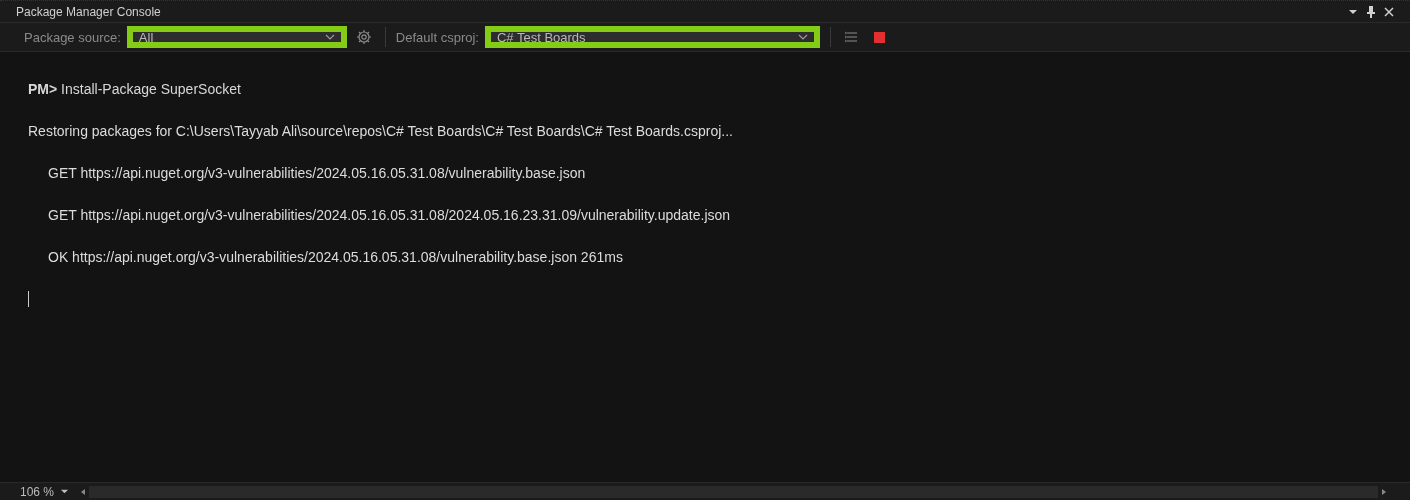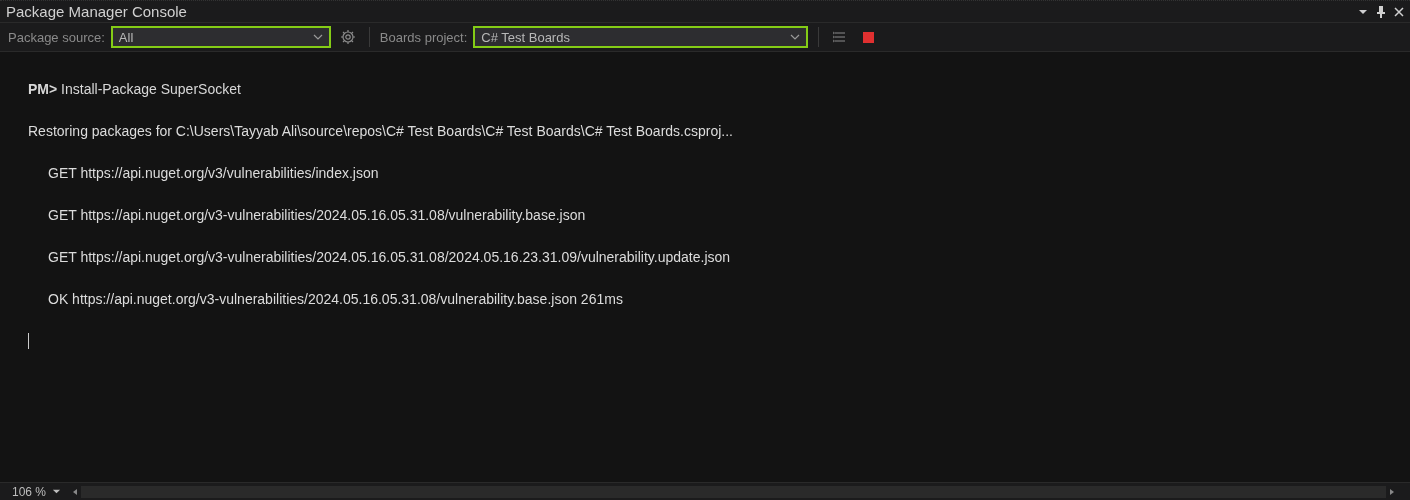--- a/index.html
+++ b/index.html
@@ -13,23 +13,23 @@
       overflow: hidden;
       display: flex;
       flex-direction: column;
     }
     .titlebar {
       background: #1b1b1c;
       border-top: 1px dotted #333;
       height: 22px;
       display: flex;
       align-items: center;
-      padding: 0 6px;
+      padding: 0 16px;
       color: #d0d0d0;
-      font-size: 15px;
+      font-size: 12px;
       position: relative;
     }
     .titlebar .dots-bg {
       position: absolute;
       top: 2px; left: 0; right: 0; height: 3px;
       background-image: radial-gradient(circle, #3a3a3a 0.6px, transparent 0.7px);
       background-size: 4px 4px;
       opacity: .6;
     }
     .titlebar-title { position: relative; z-index: 1; }
@@ -41,29 +41,29 @@
       position: relative; z-index:1;
     }
     .titlebar-right svg { fill: #d0d0d0; }
     .toolbar {
       background: #1b1b1c;
       border-top: 1px solid #2a2a2a;
       border-bottom: 1px solid #2a2a2a;
       height: 30px;
       display: flex;
       align-items: center;
-      padding: 0 8px;
+      padding: 0 24px;
       gap: 6px;
       color: #8c8c8c;
       font-size: 13px;
     }
     .label { color: #8a8a8a; white-space: nowrap; }
     .dropdown {
       background: #2d2d30;
-      border: 2px solid #84cc16;
+      border: 6px solid #84cc16;
       height: 22px;
       display: flex;
       align-items: center;
       padding: 0 6px;
       color: #b8b8b8;
       min-width: 200px;
       position: relative;
     }
     .dd-source { min-width: 220px; }
     .dd-project { min-width: 335px; }
@@ -105,21 +105,21 @@
       margin-left: 24px; margin-top:2px;
     }
     .statusbar {
       height: 18px;
       background: #1b1b1c;
       border-top: 1px solid #2a2a2a;
       display: flex;
       align-items: center;
       font-size: 12px;
       color: #bdbdbd;
-      padding: 0 12px;
+      padding: 0 20px;
     }
     .zoom-caret { margin-left: 6px; }
     .hscroll {
       flex: 1;
       height: 14px;
       margin-left: 8px;
       display: flex;
       align-items: center;
     }
     .hscroll .arrow {
@@ -171,21 +171,21 @@
     </span>
   </div>
   <div class="icon-btn">
     <svg width="16" height="16" viewBox="0 0 16 16">
       <circle cx="8" cy="8" r="2.2" class="gear-path"></circle>
       <circle cx="8" cy="8" r="5" class="gear-path"></circle>
       <path d="M8 1v2M8 13v2M1 8h2M13 8h2M3 3l1.4 1.4M11.6 11.6L13 13M13 3l-1.4 1.4M4.4 11.6L3 13" class="gear-path"></path>
     </svg>
   </div>
   <div class="sep"></div>
-  <span class="label">Boards project:</span>
+  <span class="label">Default csproj:</span>
   <div class="dropdown dd-project">
     <span>C# Test Boards</span>
     <span class="dd-caret">
       <svg width="10" height="10" viewBox="0 0 10 10">
           <path d="M1 3 L5 7 L9 3" fill="none" stroke="#9a9a9a" stroke-width="1.2"></path>
         </svg>
     </span>
   </div>
   <div class="sep"></div>
   <div class="icon-btn">
@@ -195,21 +195,20 @@
     </svg>
   </div>
   <div class="icon-btn">
     <div class="stop-square"></div>
   </div>
 </div>
 
 <div class="console">
 <div class="line"><span class="prompt">PM&gt;</span> <span class="cmd">Install-Package SuperSocket</span></div>
 <div class="line">Restoring packages for C:\Users\Tayyab Ali\source\repos\C# Test Boards\C# Test Boards\C# Test Boards.csproj...</div>
-<div class="line indent">GET https://api.nuget.org/v3/vulnerabilities/index.json</div>
 <div class="line indent">GET https://api.nuget.org/v3-vulnerabilities/2024.05.16.05.31.08/vulnerability.base.json</div>
 <div class="line indent">GET https://api.nuget.org/v3-vulnerabilities/2024.05.16.05.31.08/2024.05.16.23.31.09/vulnerability.update.json</div>
 <div class="line indent">OK https://api.nuget.org/v3-vulnerabilities/2024.05.16.05.31.08/vulnerability.base.json 261ms</div>
 <span class="cursor"></span>
 </div>
 
 <div class="statusbar">
   <span>106 %</span>
   <span class="zoom-caret">
     <svg width="9" height="9" viewBox="0 0 10 10">

